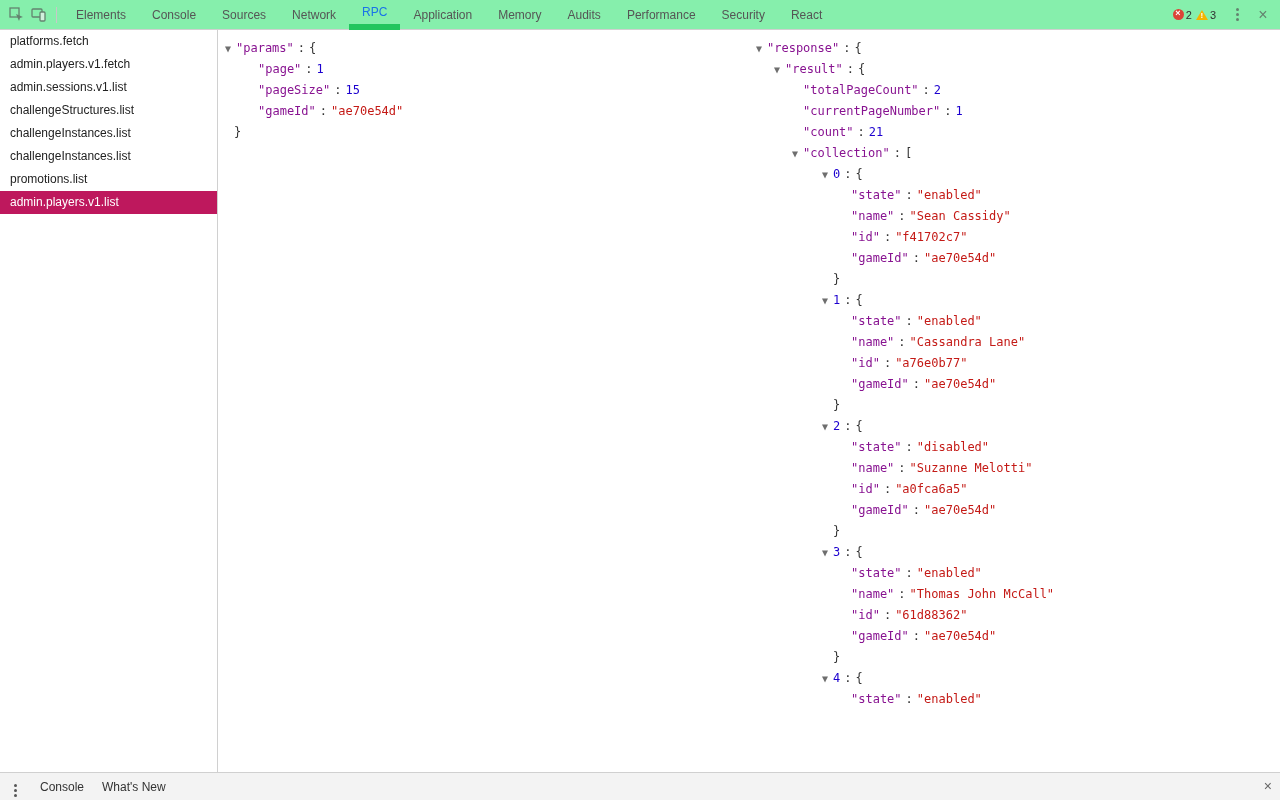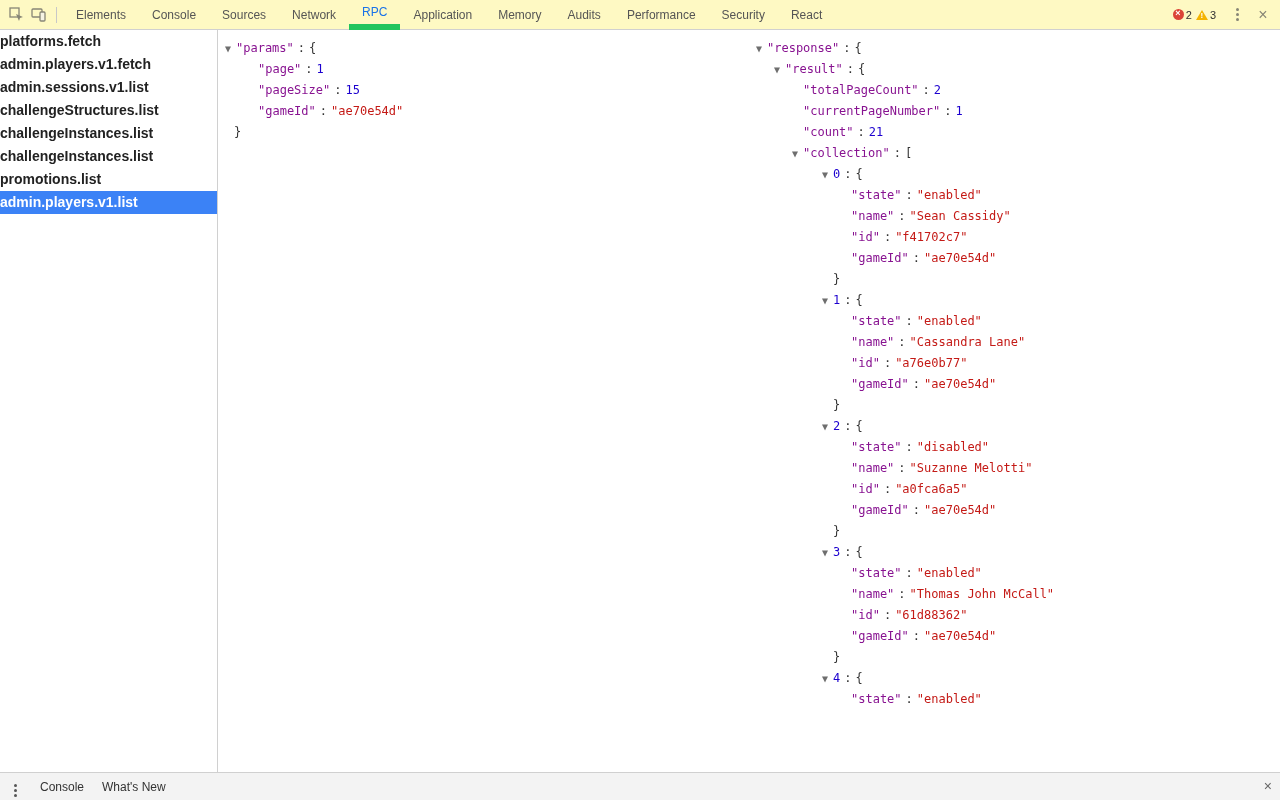--- a/index.html
+++ b/index.html
@@ -8,21 +8,21 @@
   font-size: 12px;
   color: #303030;
   background: #ffffff;
   overflow: hidden;
 }
 .toolbar {
   display: flex;
   align-items: center;
   height: 30px;
   border-bottom: 1px solid #d0d0d0;
-  background: #fef9c3;
+  background: #86efac;
   padding: 0 6px;
 }
 .toolbar .icon-btn {
   width: 22px; height: 22px;
   display: flex; align-items: center; justify-content: center;
   opacity: 0.7;
 }
 .toolbar .sep {
   width: 1px; height: 16px; background: #c8c8c8; margin: 0 6px;
 }
@@ -57,30 +57,29 @@
   display: flex;
   height: calc(100vh - 30px - 28px);
 }
 .sidebar {
   width: 218px;
   border-right: 1px solid #d0d0d0;
   overflow-y: auto;
   background: #fff;
 }
 .sidebar-item {
-  padding: 3px 0;
+  padding: 3px 10px;
   cursor: pointer;
   color: #222;
-  font-size: 14px;
+  font-size: 12px;
   line-height: 17px;
   white-space: nowrap;
-  font-weight: bold;
 }
 .sidebar-item.selected {
-  background: #3b82f6;
+  background: #be185d;
   color: #fff;
 }
 .content {
   flex: 1;
   display: flex;
   overflow: hidden;
 }
 .pane {
   flex: 1;
   overflow: auto;

